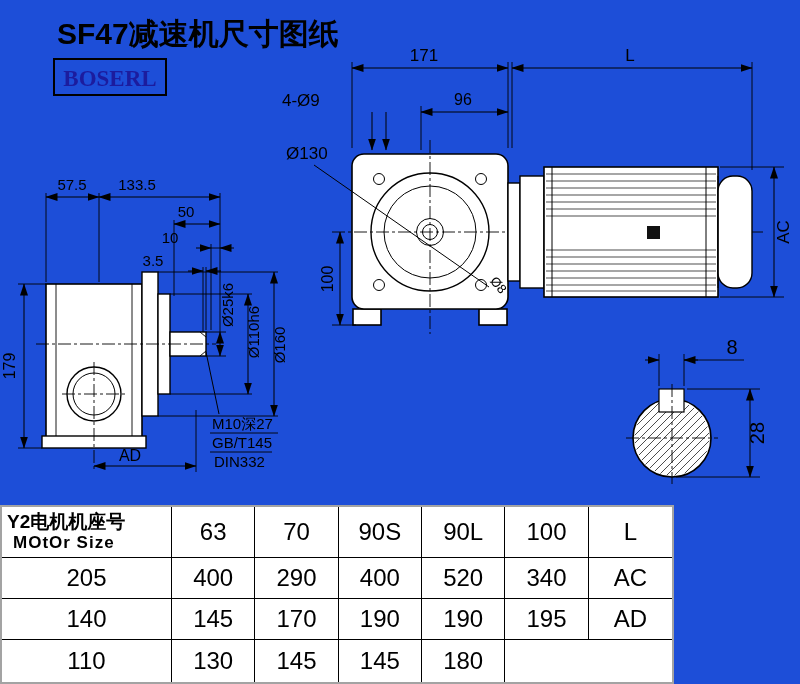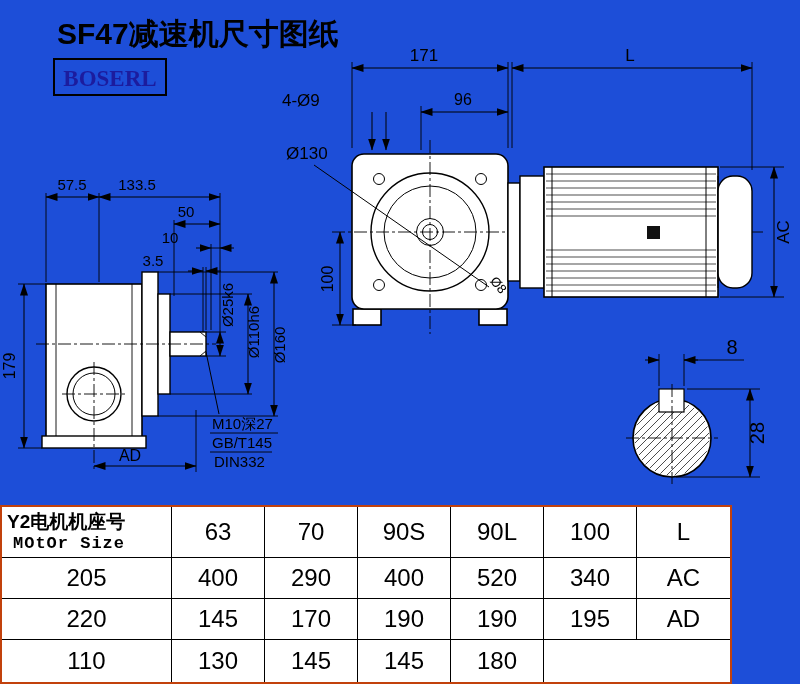--- a/index.html
+++ b/index.html
@@ -13,30 +13,30 @@
   .t{fill:none;stroke:#000;stroke-width:1}
   .e{fill:none;stroke:#000;stroke-width:.9}
   .f{fill:none;stroke:#000;stroke-width:.7}
   .c{fill:none;stroke:#000;stroke-width:.9;stroke-dasharray:13 3 3 3}
   .d{fill:none;stroke:#000;stroke-width:1;marker-start:url(#ar);marker-end:url(#ar)}
   .de{fill:none;stroke:#000;stroke-width:1;marker-end:url(#ar)}
   svg text{fill:#000;font-family:"Liberation Sans",sans-serif;font-size:16px}
   .ts{font-size:15px}.tm{font-size:17px}.tl{font-size:20px}
   .title{font-size:30px;font-weight:bold}
   .brand{font-size:23px;font-weight:bold;fill:#1c1c9e;font-family:"Liberation Serif",serif}
-  #dimtable{position:absolute;left:0;top:505px;width:732px;height:179px;display:grid;
+  #dimtable{position:absolute;left:0;top:505px;width:674px;height:179px;display:grid;
     grid-template-columns:170px repeat(6,1fr);grid-template-rows:51px 41px 41px 1fr;
-    border:2px solid #c2410c;background:#fff}
+    border:2px solid #a3a3a3;background:#fff}
   .cell{border-right:1.5px solid #000;border-bottom:1.5px solid #000;display:flex;
     align-items:center;justify-content:center;font-size:24px;color:#000}
   .cell:nth-child(7n){border-right:none}
   .cell:nth-child(n+22){border-bottom:none}
   .head-cell{flex-direction:column;align-items:flex-start;justify-content:center;padding-left:5px}
   .head-cn{font-size:19px;font-weight:bold;line-height:1.2}
-  .head-en{font-size:17px;font-weight:bold;font-family:Liberation Mono, monospace;letter-spacing:1px;padding-left:6px}
+  .head-en{font-size:17px;font-weight:bold;font-family:Liberation Sans, sans-serif;letter-spacing:1px;padding-left:6px}
 </style>
 </head>
 <body>
 
 <div id="page">
 
 <svg width="800" height="505" viewBox="0 0 800 505">
   <defs>
     <marker id="ar" viewBox="0 0 12 8" refX="11.5" refY="4" markerWidth="12" markerHeight="8" markerUnits="userSpaceOnUse" orient="auto-start-reverse">
       <path d="M0,0 L12,4 L0,8 Z" fill="#000"></path>
@@ -244,21 +244,21 @@
 
   <div class="cell">L</div>
   <div class="cell">205</div>
   <div class="cell">400</div>
   <div class="cell">290</div>
   <div class="cell">400</div>
   <div class="cell">520</div>
   <div class="cell">340</div>
 
   <div class="cell">AC</div>
-  <div class="cell">220</div>
+  <div class="cell">140</div>
   <div class="cell">145</div>
   <div class="cell">170</div>
   <div class="cell">190</div>
   <div class="cell">190</div>
   <div class="cell">195</div>
 
   <div class="cell">AD</div>
   <div class="cell">110</div>
   <div class="cell">130</div>
   <div class="cell">145</div>

